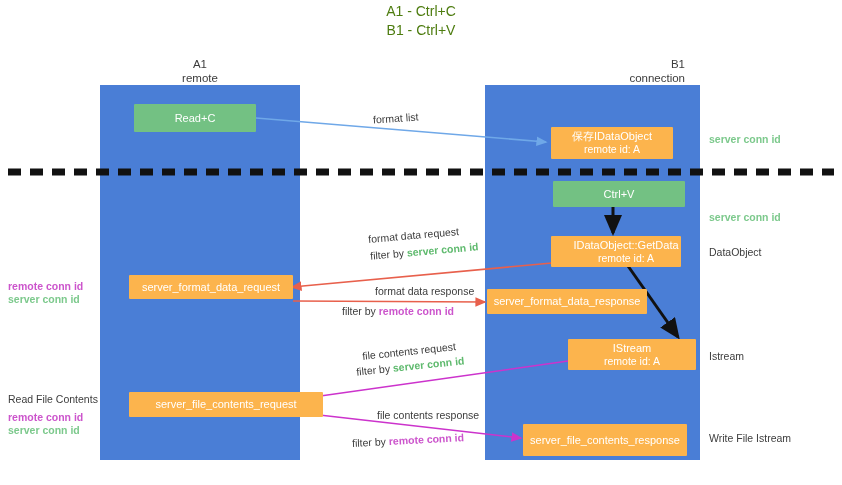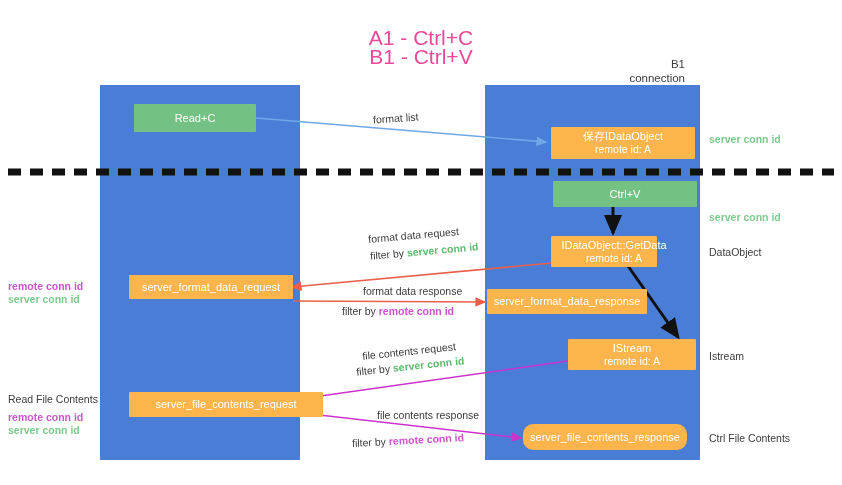--- a/index.html
+++ b/index.html
@@ -9,22 +9,22 @@
     font-family:"Liberation Sans","DejaVu Sans",sans-serif;
     overflow:hidden;
     position:relative;
     color:#3c3c3c;
   }
   #canvas{position:absolute;inset:0;width:842px;height:485px;}
   svg#wires{position:absolute;left:0;top:0;width:842px;height:485px;pointer-events:none;}
 
   
   .title{
-    position:absolute;left:0;right:0;top:28px;
-    text-align:center;font-size:21px;line-height:19px;color:#ec4899;
+    position:absolute;left:0;right:0;top:2px;
+    text-align:center;font-size:14px;line-height:19px;color:#4d7c0f;
   }
   .colhead{
     position:absolute;text-align:center;font-size:11.5px;line-height:14px;color:#3c3c3c;
   }
 
   
   .lane{position:absolute;background:#4a7ed6;}
 
   
   .node{
@@ -54,20 +54,24 @@
 </head>
 <body>
 
 <div id="canvas">
 
   <div class="title">
     <div>A1 - Ctrl+C</div>
     <div>B1 - Ctrl+V</div>
   </div>
 
+  <div class="colhead" style="left:120px;top:57px;width:160px;">
+    <div>A1</div>
+    <div>remote</div>
+  </div>
   <div class="colhead" style="left:525px;top:57px;width:160px;text-align:right;">
     <div>B1</div>
     <div>connection</div>
   </div>
 
   <div class="lane" style="left:100px;top:85px;width:200px;height:375px;"></div>
   <div class="lane" style="left:485px;top:85px;width:215px;height:375px;"></div>
 
   <svg id="wires" viewBox="0 0 842 485">
     <defs>
@@ -99,30 +103,30 @@
 
     <line x1="568" y1="361" x2="292" y2="400" stroke="#cc33cc" stroke-width="1.6" marker-end="url(#ah-mag)"></line>
 
     <line x1="293" y1="412" x2="521" y2="438" stroke="#cc33cc" stroke-width="1.6" marker-end="url(#ah-mag)"></line>
   </svg>
 
   <div class="node green" style="left:134px;top:104px;width:122px;height:28px;">
     <div>Read+C</div>
   </div>
 
-  <div class="node orange" style="left:551px;top:127px;width:144px;height:32px;">
+  <div class="node orange" style="left:551px;top:127px;width:122px;height:32px;">
     <div>保存IDataObject</div>
     <div class="l2">remote id: A</div>
   </div>
 
-  <div class="node green" style="left:553px;top:181px;width:144px;height:26px;">
+  <div class="node green" style="left:553px;top:181px;width:132px;height:26px;">
     <div>Ctrl+V</div>
   </div>
 
-  <div class="node orange" style="left:551px;top:236px;width:106px;height:31px;padding-left:20px;">
+  <div class="node orange" style="left:551px;top:236px;width:130px;height:31px;padding-left:20px;">
     <div>IDataObject::GetData</div>
     <div class="l2">remote id: A</div>
   </div>
 
   <div class="node orange" style="left:568px;top:339px;width:128px;height:31px;">
     <div>IStream</div>
     <div class="l2">remote id: A</div>
   </div>
 
   <div class="node orange" style="left:487px;top:289px;width:160px;height:25px;">
@@ -130,51 +134,51 @@
   </div>
 
   <div class="node orange" style="left:129px;top:275px;width:164px;height:24px;">
     <div>server_format_data_request</div>
   </div>
 
   <div class="node orange" style="left:129px;top:392px;width:194px;height:25px;">
     <div>server_file_contents_request</div>
   </div>
 
-  <div class="node orange" style="left:523px;top:424px;width:164px;height:26px;border-radius:10px;">
+  <div class="node orange" style="left:523px;top:424px;width:164px;height:32px;">
     <div>server_file_contents_response</div>
   </div>
 
   <div class="elabel" style="left:373px;top:111px;transform:rotate(-4deg);">format list</div>
 
   <div class="elabel" style="left:368px;top:228px;transform:rotate(-5deg);">format data request</div>
   <div class="elabel" style="left:370px;top:244px;transform:rotate(-5deg);">
     <span>filter by </span><span class="g">server conn id</span>
   </div>
 
-  <div class="elabel" style="left:363px;top:284px;text-align:right;">format data response</div>
+  <div class="elabel" style="left:375px;top:284px;text-align:right;">format data response</div>
   <div class="elabel" style="left:342px;top:304px;">
     <span>filter by </span><span class="m">remote conn id</span>
   </div>
 
   <div class="elabel" style="left:362px;top:344px;transform:rotate(-6deg);">file contents request</div>
   <div class="elabel" style="left:356px;top:359px;transform:rotate(-6deg);">
     <span>filter by </span><span class="g">server conn id</span>
   </div>
 
   <div class="elabel" style="left:377px;top:408px;">file contents response</div>
   <div class="elabel" style="left:352px;top:433px;transform:rotate(-3deg);">
     <span>filter by </span><span class="m">remote conn id</span>
   </div>
 
   <div class="side green" style="left:709px;top:132px;">server conn id</div>
   <div class="side green" style="left:709px;top:210px;">server conn id</div>
   <div class="side dark" style="left:709px;top:245px;">DataObject</div>
   <div class="side dark" style="left:709px;top:349px;">Istream</div>
-  <div class="side dark" style="left:709px;top:431px;">Ctrl File Contents</div>
+  <div class="side dark" style="left:709px;top:431px;">Write File Istream</div>
 
   <div class="side magenta" style="left:8px;top:279px;">remote conn id</div>
   <div class="side greenb" style="left:8px;top:292px;">server conn id</div>
 
   <div class="side dark" style="left:8px;top:392px;">Read File Contents</div>
   <div class="side magenta" style="left:8px;top:410px;">remote conn id</div>
   <div class="side greenb" style="left:8px;top:423px;">server conn id</div>
 
 </div>
 

